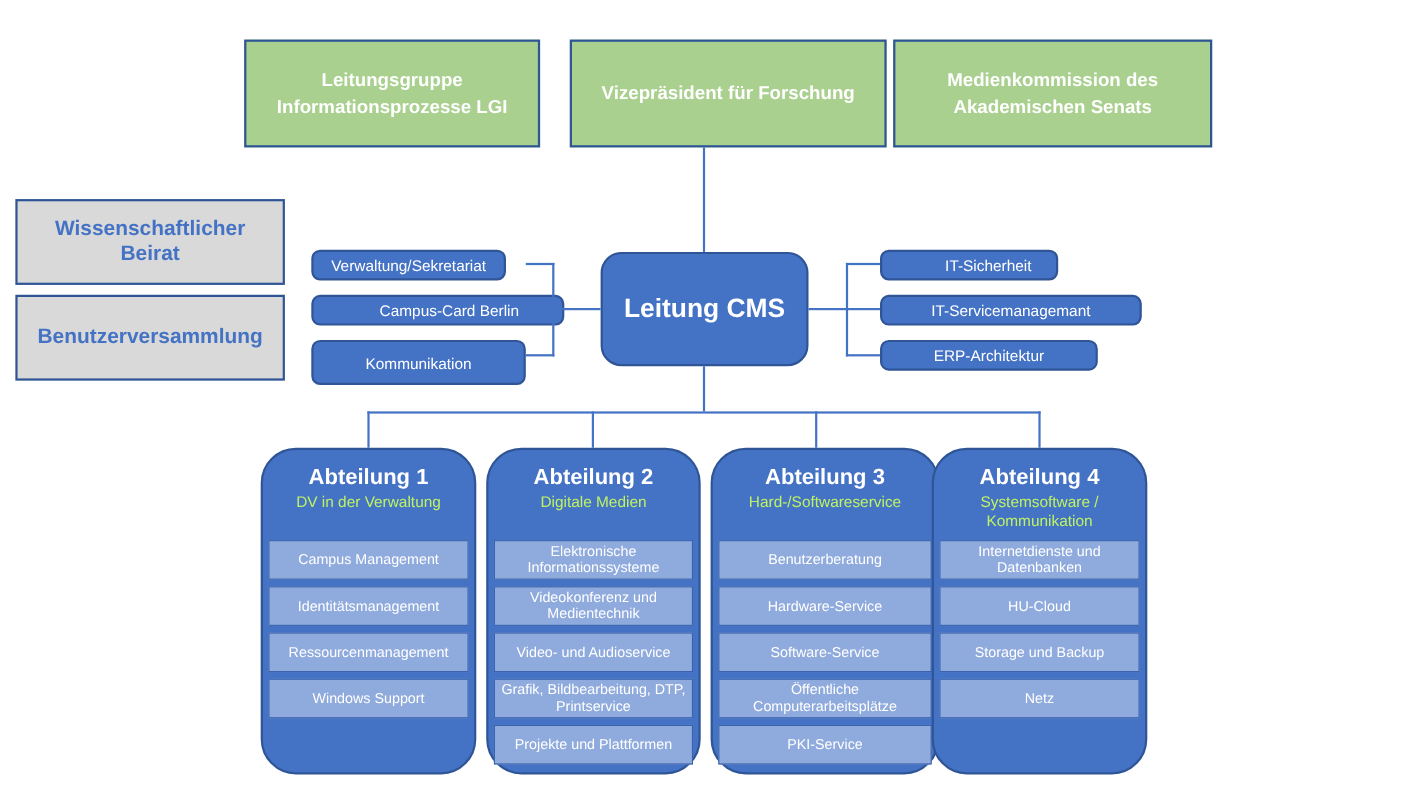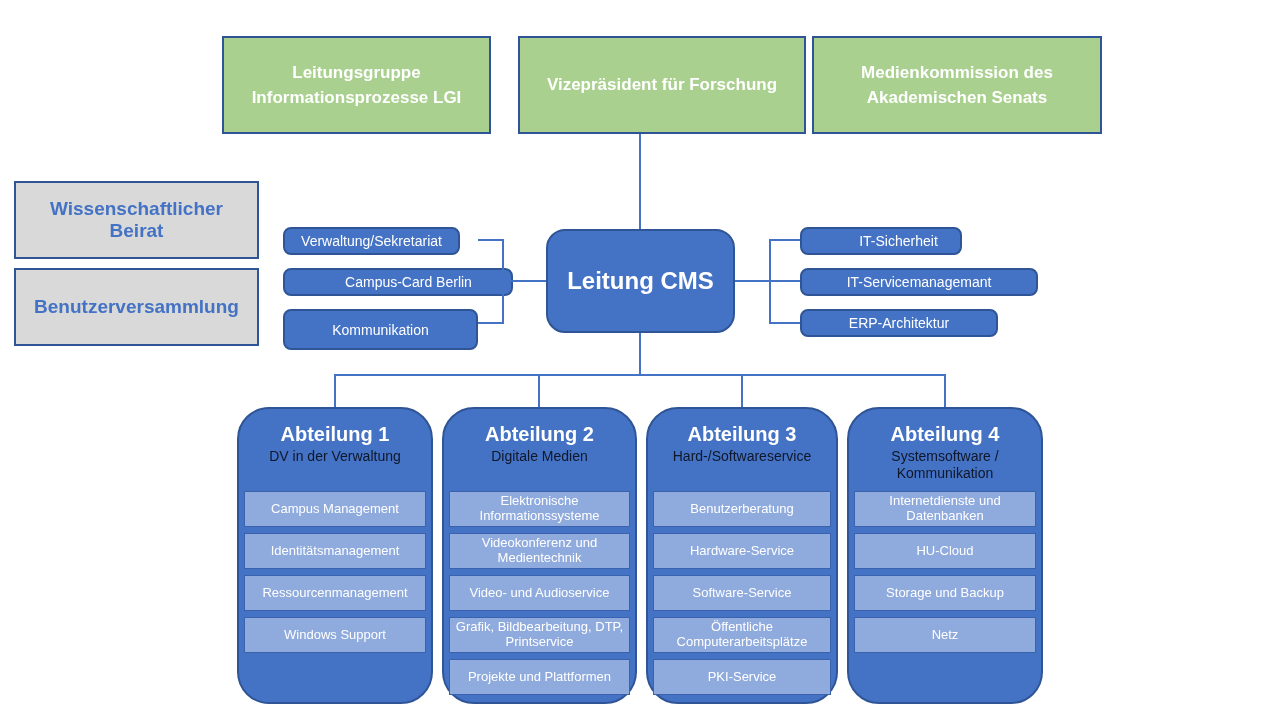--- a/index.html
+++ b/index.html
@@ -20,21 +20,21 @@
 
   .unit-box{background:var(--blue); border:2px solid var(--border-dark); border-radius:8px;
     color:#ffffff; font-size:14px; padding:2px 6px;}
 
   .cms-box{background:var(--blue); border:2px solid var(--border-dark); border-radius:22px;
     color:#ffffff; font-weight:bold; font-size:24px;}
 
   .dept-col{position:absolute; top:407px; height:297px; background:var(--blue);
     border:2px solid var(--border-dark); border-radius:32px;}
   .dept-title{margin-top:14px; text-align:center; color:#ffffff; font-weight:bold; font-size:20px;}
-  .dept-subtitle{text-align:center; color:#0f172a; font-size:14px; line-height:1.2; margin-top:2px; padding:0 8px;}
+  .dept-subtitle{text-align:center; color:#bef264; font-size:14px; line-height:1.2; margin-top:2px; padding:0 8px;}
   .dept-items{position:absolute; top:82px; left:5px; right:5px; display:flex; flex-direction:column; gap:6px;border-radius:10px;}
   .dept-item{height:36px; background:var(--light-blue); border:1px solid #3b62ad;
     color:#ffffff; font-size:13px; line-height:1.15; display:flex; align-items:center;
     justify-content:center; text-align:center; padding:1px 4px;}
 
   .line{position:absolute; background:var(--line);}
 </style>
 </head>
 <body>
 
@@ -92,21 +92,21 @@
     <div class="dept-subtitle">Digitale Medien</div>
     <div class="dept-items">
       <div class="dept-item">Elektronische Informationssysteme</div>
       <div class="dept-item">Videokonferenz und Medientechnik</div>
       <div class="dept-item">Video- und Audioservice</div>
       <div class="dept-item">Grafik, Bildbearbeitung, DTP, Printservice</div>
       <div class="dept-item">Projekte und Plattformen</div>
     </div>
   </div>
 
-  <div class="dept-col" style="left:646px; width:192px;">
+  <div class="dept-col" style="left:646px; width:208px;">
     <div class="dept-title">Abteilung 3</div>
     <div class="dept-subtitle">Hard-/Softwareservice</div>
     <div class="dept-items">
       <div class="dept-item">Benutzerberatung</div>
       <div class="dept-item">Hardware-Service</div>
       <div class="dept-item">Software-Service</div>
       <div class="dept-item">Öffentliche Computerarbeitsplätze</div>
       <div class="dept-item">PKI-Service</div>
     </div>
   </div>

